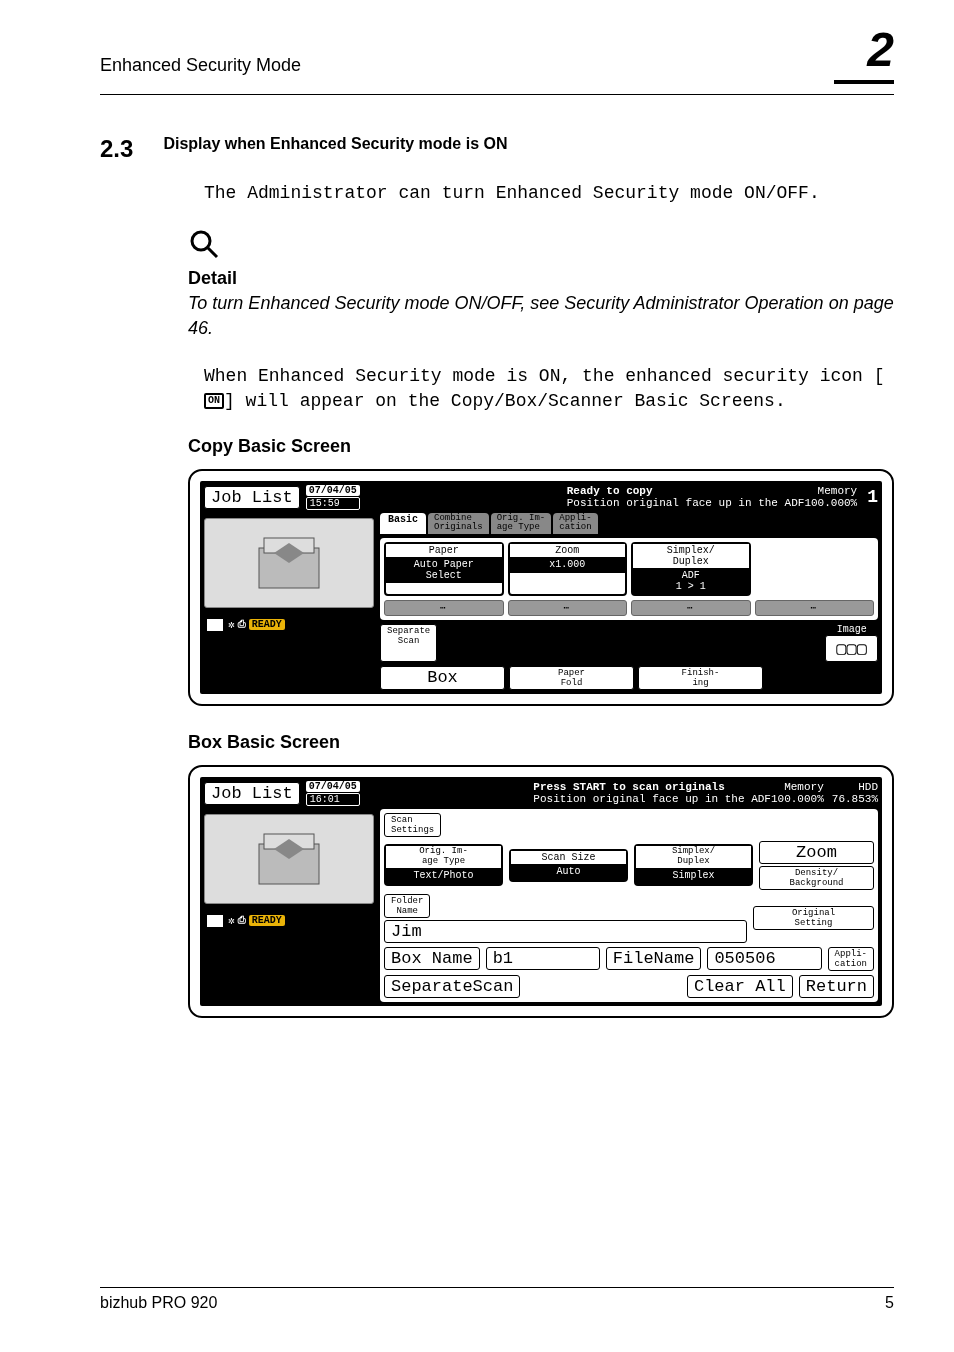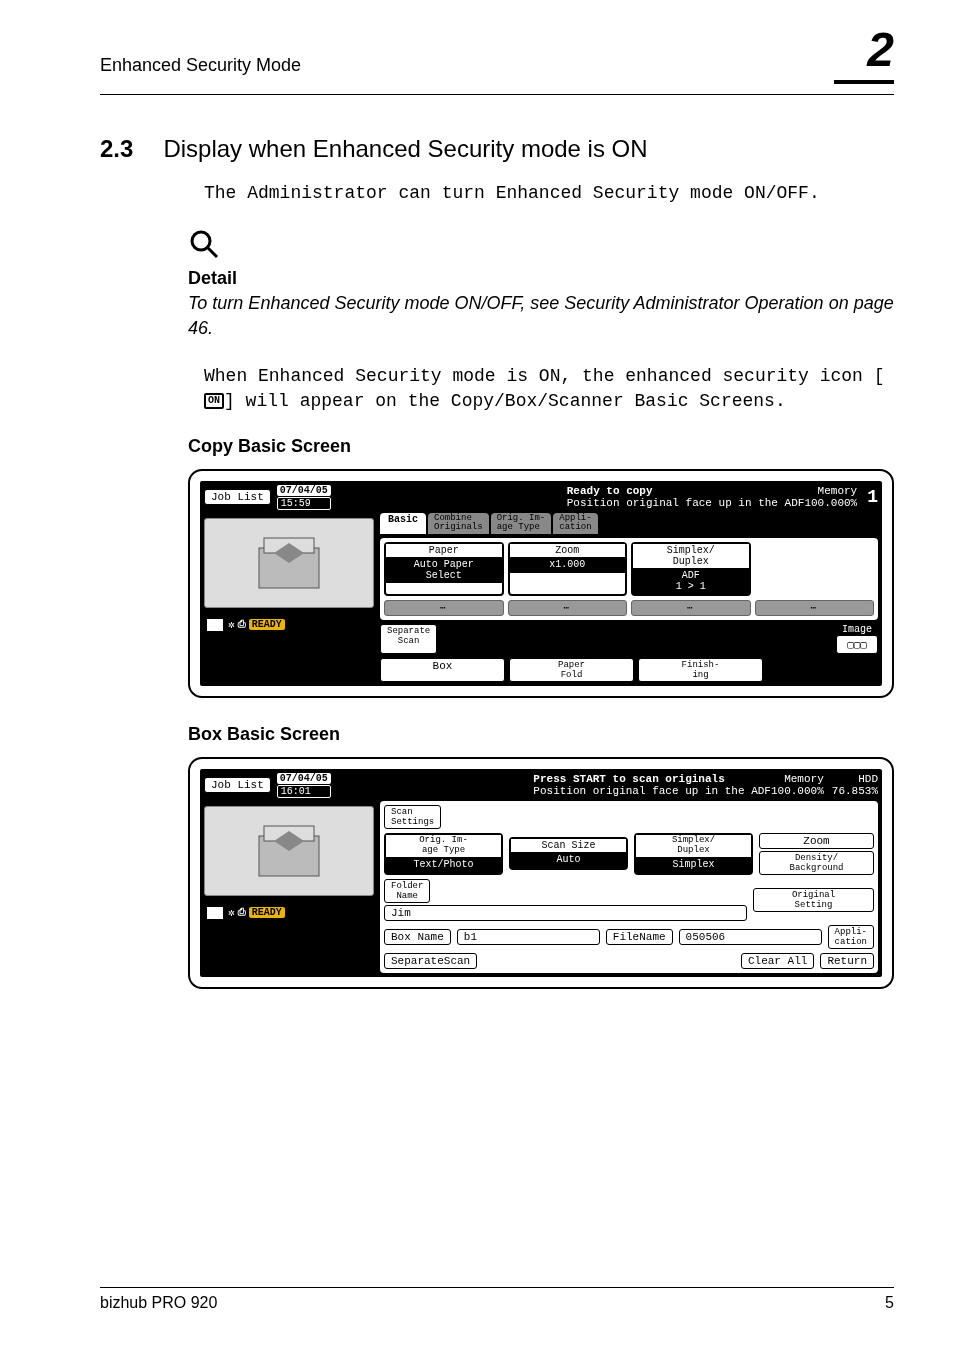--- a/index.html
+++ b/index.html
@@ -5,34 +5,34 @@
     * { margin: 0; padding: 0; box-sizing: border-box; }
     body { width: 954px; height: 1352px; font-family: Arial, Helvetica, sans-serif; background: #fff; position: relative; }
     .page { padding: 40px 60px 50px 100px; height: 100%; position: relative; }
     .hdr { display: flex; justify-content: space-between; align-items: center; border-bottom: 1px solid #000; padding-bottom: 4px; margin-bottom: 40px; }
     .hdr-title { font-size: 18px; }
     .chapnum-wrap { position: relative; width: 60px; height: 50px; }
     .chapnum { font-size: 48px; font-weight: bold; font-style: italic; position: absolute; right: 0; top: -18px; }
     .chapnum-line { position: absolute; bottom: 6px; left: 0; width: 100%; height: 4px; background: #000; }
     .sec-row { display: flex; gap: 30px; margin-bottom: 18px; }
     .secnum { font-size: 24px; font-weight: bold; }
-    .sectitle { font-size: 24px; font-weight: normal; }
+    .sectitle { font-size: 16px; font-weight: bold; }
     .body-text { margin-left: 104px; font-size: 18px; margin-bottom: 22px; line-height: 1.4; font-family: Liberation Mono, monospace; }
     .detail-block { margin-left: 88px; margin-bottom: 22px; }
     .detail-icon { margin-bottom: 4px; }
     .detail-heading { font-weight: bold; font-size: 18px; margin-bottom: 2px; }
     .detail-italic { font-style: italic; font-size: 18px; line-height: 1.4; }
     .inline-icon { display: inline-block; border: 2px solid #000; font-size: 10px; font-weight: bold; padding: 1px 2px; vertical-align: middle; line-height: 1; border-radius: 2px; }
     .subhead { margin-left: 88px; font-weight: bold; font-size: 18px; margin-bottom: 12px; }
     .screen-frame { margin-left: 88px; border: 2px solid #000; border-radius: 14px; padding: 10px; margin-bottom: 26px; }
     .screen-inner { background: #000; display: flex; gap: 6px; padding: 4px; font-family: "Courier New", monospace; font-size: 11px; color: #fff; border-radius: 2px; }
     .screen-left { width: 170px; display: flex; flex-direction: column; gap: 4px; }
     .screen-right { flex: 1; display: flex; flex-direction: column; gap: 4px; }
     .joblist-row { display: flex; align-items: center; gap: 6px; }
-    .btn { background: #fff; color: #000; border: 1px solid #000; border-radius: 3px; padding: 1px 6px; font-size: 11px; text-align: center; }
+    .btn { background: #fff; color: #000; border: 1px solid #000; border-radius: 3px; padding: 1px 6px; font-size: 17px; text-align: center; }
     .date-chip { background: #fff; color: #000; padding: 0 3px; border-radius: 2px; font-weight: bold; font-size: 10px; }
     .time-chip { background: #000; color: #fff; padding: 0 3px; border: 1px solid #fff; border-radius: 2px; font-size: 10px; }
     .msg-row { display: flex; justify-content: flex-end; }
     .msg-text { font-weight: bold; }
     .tab-row { display: flex; gap: 2px; }
     .tab-active { background: #fff; color: #000; padding: 1px 8px; border-radius: 4px 4px 0 0; font-weight: bold; font-size: 10px; }
     .tab-inactive { background: #888; color: #000; padding: 1px 6px; border-radius: 4px 4px 0 0; font-size: 9px; line-height: 1.05; }
     .panel-area { background: #fff; color: #000; padding: 4px; border-radius: 4px; }
     .panel-grid { display: grid; grid-template-columns: repeat(4, 1fr); gap: 4px; }
     .panel-cell { border: 2px solid #000; border-radius: 4px; text-align: center; font-size: 10px; line-height: 1.1; }

